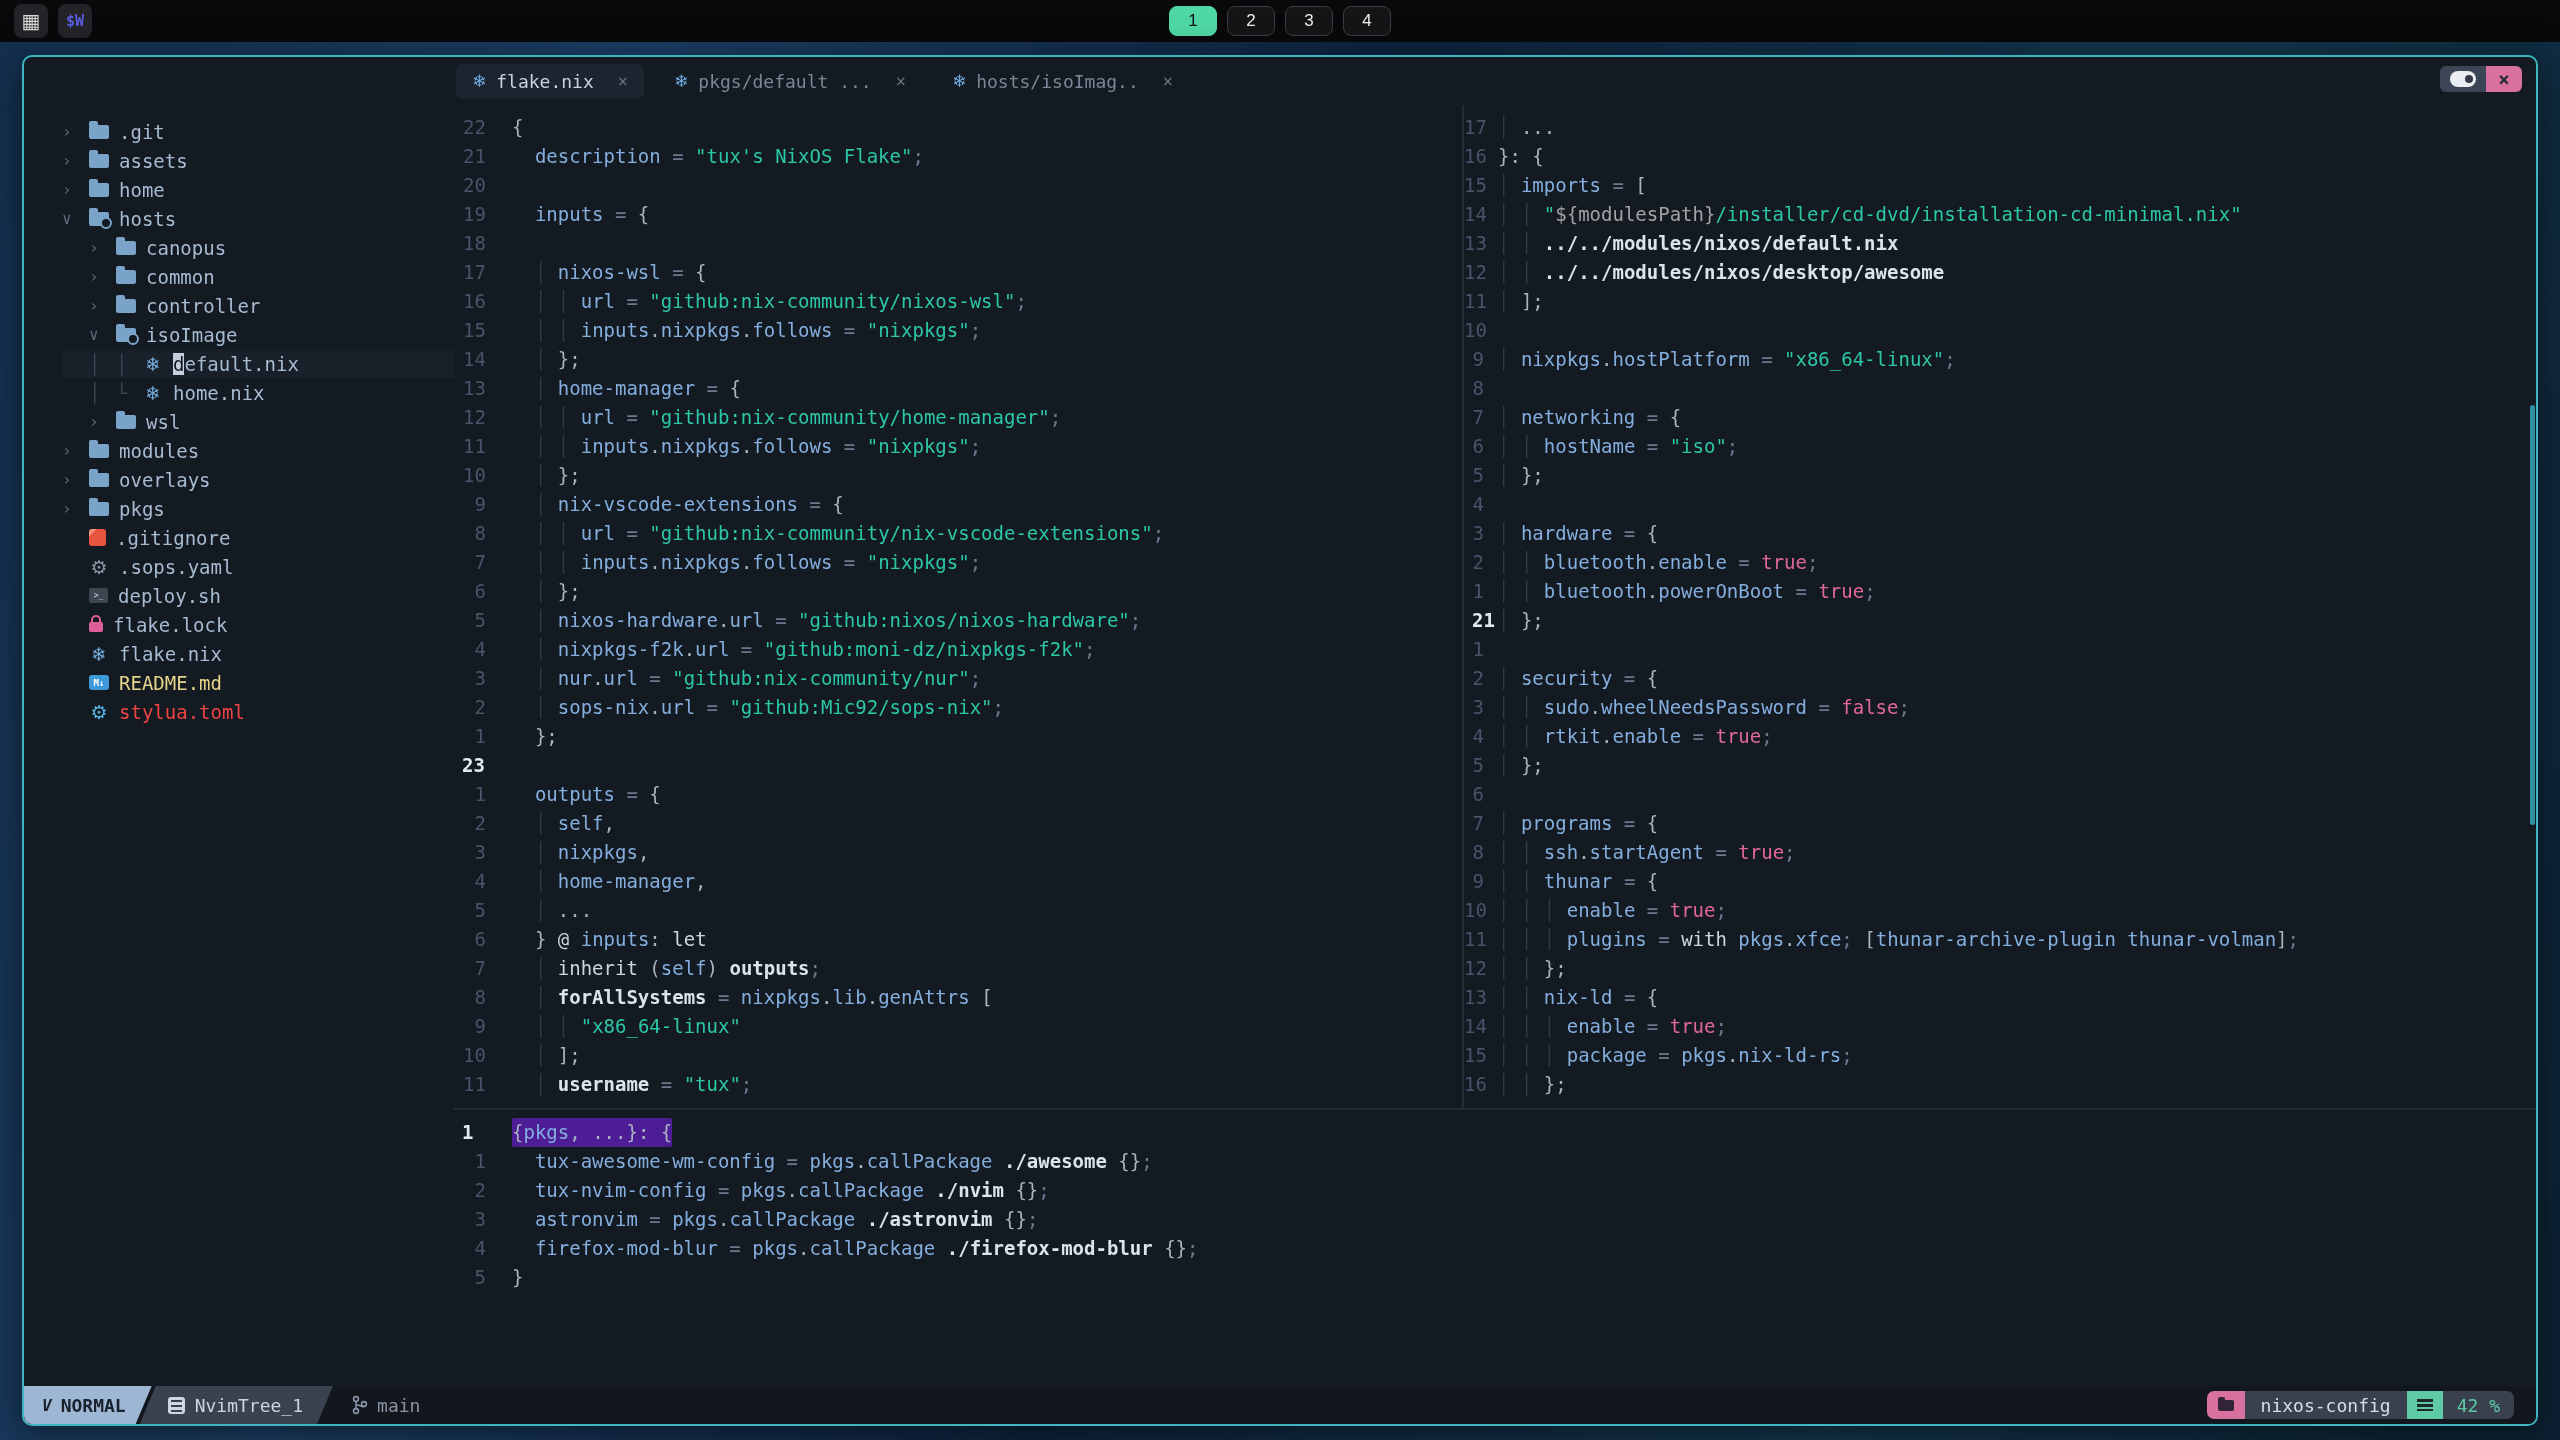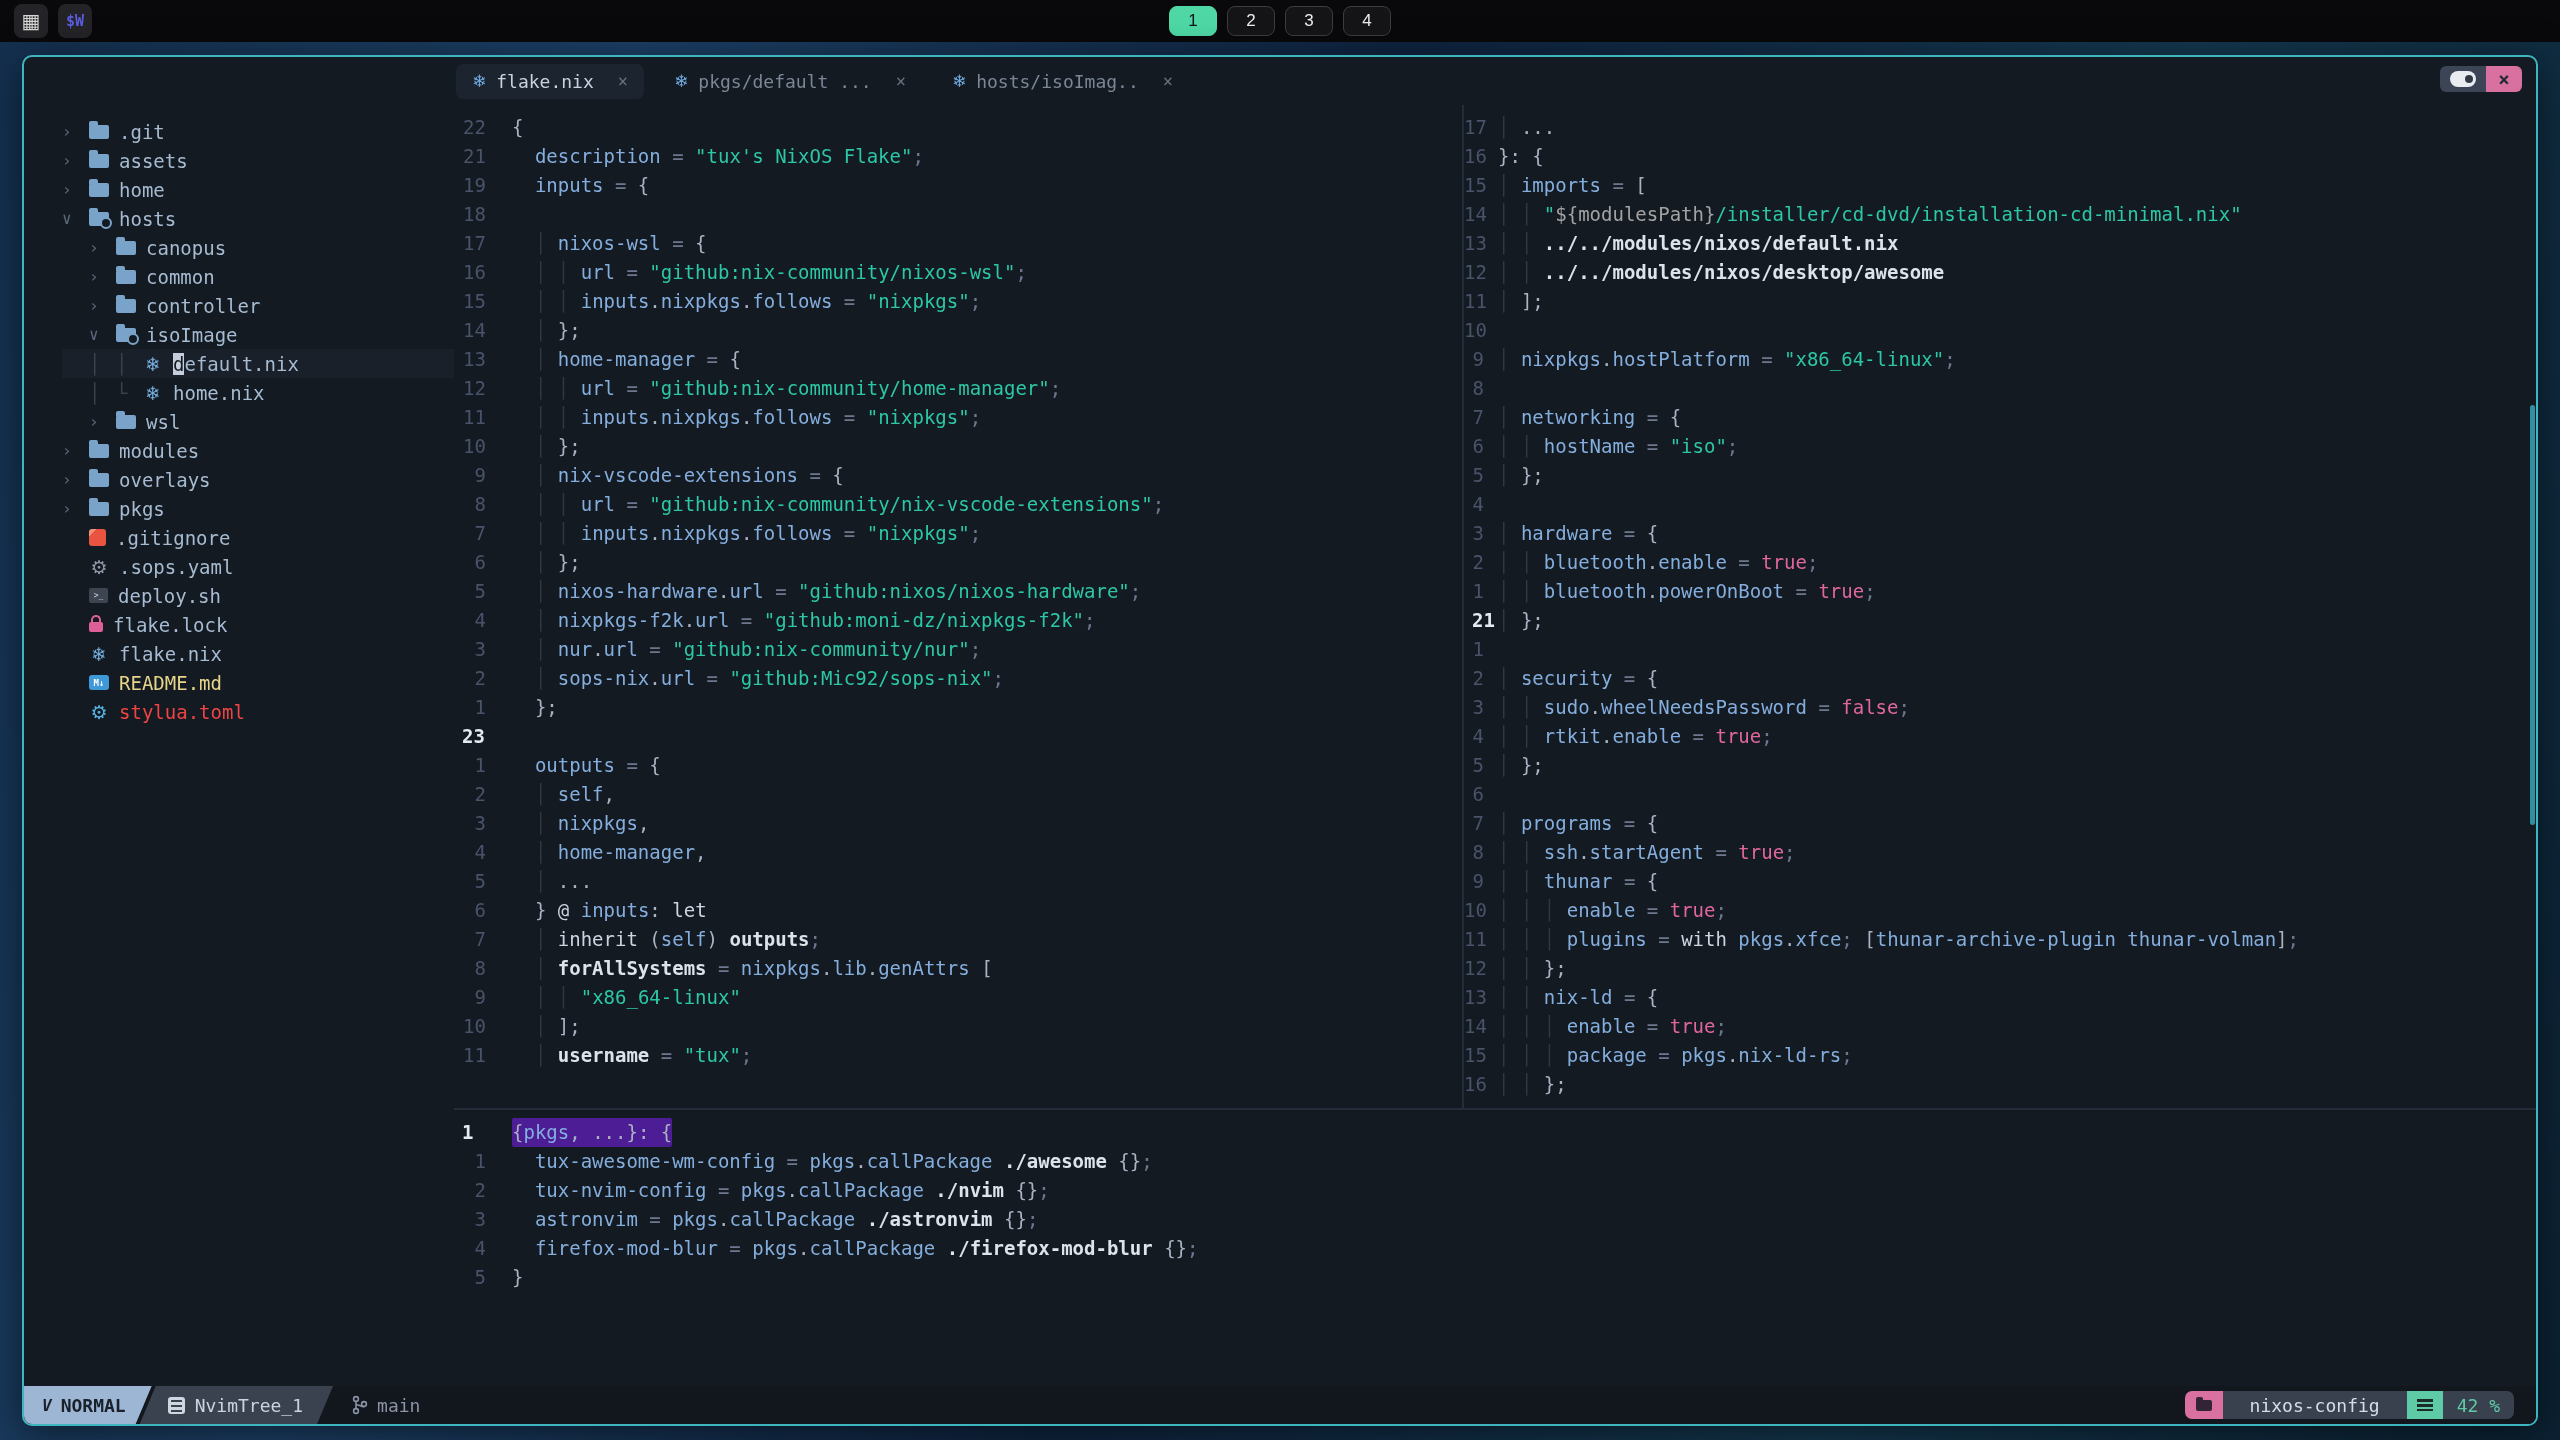--- a/index.html
+++ b/index.html
@@ -102,21 +102,21 @@
   .seg-buf { background:#3a4250; color:#ccd4df; height:100%; display:flex; align-items:center; gap:10px;
              padding:0 30px 0 28px; margin-left:-12px; clip-path:polygon(16px 0,100% 0,calc(100% - 16px) 100%,0 100%); }
   .fileicon { width:17px; height:17px; border-radius:3px; background:#cfd6df;
               background-image:repeating-linear-gradient(#3a4250 0 2px, transparent 2px 5px);
               background-size:11px 13px; background-position:3px 3px; background-repeat:no-repeat; }
   .seg-branch { display:flex; align-items:center; gap:8px; color:#8b93a7; margin-left:18px; }
   .sl-right { margin-left:auto; display:flex; align-items:center; height:28px; margin-right:22px; }
   .seg-proj-ic { background:#d8719f; height:100%; border-radius:7px 0 0 7px; display:flex; align-items:center; padding:0 11px; }
   .mini-folder { width:16px; height:11px; background:#332336; border-radius:2px; position:relative; }
   .mini-folder::before { content:""; position:absolute; top:-3px; left:0; width:7px; height:4px; background:#332336; border-radius:2px 2px 0 0; }
-  .seg-proj { background:#39414e; color:#d6dde8; height:100%; display:flex; align-items:center; padding:0 27px; }
+  .seg-proj { background:#39414e; color:#d6dde8; height:100%; display:flex; align-items:center; padding:0 16px; }
   .seg-scroll-ic { background:#5fcaa6; height:100%; display:flex; align-items:center; padding:0 10px; }
   .hamb { width:16px; height:12px; background:repeating-linear-gradient(#1d2a2a 0 2.5px, transparent 2.5px 5px); }
   .seg-scroll { background:#39414e; color:#5fcaa6; height:100%; display:flex; align-items:center; padding:0 14px; border-radius:0 7px 7px 0; }
 </style>
 </head>
 <body>
 
 <div id="topbar">
   <div class="tb-left">
     <div class="appbox">
@@ -182,20 +182,21 @@
         <div class="trow"><span class="arrow"></span><span class="ic ic-lock"></span><span class="lbl">flake.lock</span></div>
         <div class="trow"><span class="arrow"></span><span class="ic ic-nix">❄</span><span class="lbl">flake.nix</span></div>
         <div class="trow"><span class="arrow"></span><span class="ic ic-md">M↓</span><span class="lbl yellow">README.md</span></div>
         <div class="trow"><span class="arrow"></span><span class="ic ic-gear blue">⚙</span><span class="lbl purple">stylua.toml</span></div>
       </div>
     <div id="edcol">
       <div id="topsplits">
         <div id="ed-main">
             <div class="cl"><span class="ln">22</span><span class="code"><span class="t-p">{</span></span></div>
             <div class="cl"><span class="ln">21</span><span class="code"><span class="t-w">  </span><span class="t-i">description</span><span class="t-o"> = </span><span class="t-s">"tux's NixOS Flake"</span><span class="t-o">;</span></span></div>
+            <div class="cl"><span class="ln">20</span><span class="code"></span></div>
             <div class="cl"><span class="ln">19</span><span class="code"><span class="t-w">  </span><span class="t-i">inputs</span><span class="t-o"> = </span><span class="t-p">{</span></span></div>
             <div class="cl"><span class="ln">18</span></div>
             <div class="cl"><span class="ln">17</span><span class="code"><span class="t-w">  </span><span class="t-g">│</span><span class="t-w"> </span><span class="t-i">nixos-wsl</span><span class="t-o"> = </span><span class="t-p">{</span></span></div>
             <div class="cl"><span class="ln">16</span><span class="code"><span class="t-w">  </span><span class="t-g">│</span><span class="t-w"> </span><span class="t-g">│</span><span class="t-w"> </span><span class="t-i">url</span><span class="t-o"> = </span><span class="t-s">"github:nix-community/nixos-wsl"</span><span class="t-o">;</span></span></div>
             <div class="cl"><span class="ln">15</span><span class="code"><span class="t-w">  </span><span class="t-g">│</span><span class="t-w"> </span><span class="t-g">│</span><span class="t-w"> </span><span class="t-i">inputs</span><span class="t-p">.</span><span class="t-i">nixpkgs</span><span class="t-p">.</span><span class="t-i">follows</span><span class="t-o"> = </span><span class="t-s">"nixpkgs"</span><span class="t-o">;</span></span></div>
             <div class="cl"><span class="ln">14</span><span class="code"><span class="t-w">  </span><span class="t-g">│</span><span class="t-w"> </span><span class="t-p">};</span></span></div>
             <div class="cl"><span class="ln">13</span><span class="code"><span class="t-w">  </span><span class="t-g">│</span><span class="t-w"> </span><span class="t-i">home-manager</span><span class="t-o"> = </span><span class="t-p">{</span></span></div>
             <div class="cl"><span class="ln">12</span><span class="code"><span class="t-w">  </span><span class="t-g">│</span><span class="t-w"> </span><span class="t-g">│</span><span class="t-w"> </span><span class="t-i">url</span><span class="t-o"> = </span><span class="t-s">"github:nix-community/home-manager"</span><span class="t-o">;</span></span></div>
             <div class="cl"><span class="ln">11</span><span class="code"><span class="t-w">  </span><span class="t-g">│</span><span class="t-w"> </span><span class="t-g">│</span><span class="t-w"> </span><span class="t-i">inputs</span><span class="t-p">.</span><span class="t-i">nixpkgs</span><span class="t-p">.</span><span class="t-i">follows</span><span class="t-o"> = </span><span class="t-s">"nixpkgs"</span><span class="t-o">;</span></span></div>
             <div class="cl"><span class="ln">10</span><span class="code"><span class="t-w">  </span><span class="t-g">│</span><span class="t-w"> </span><span class="t-p">};</span></span></div>

